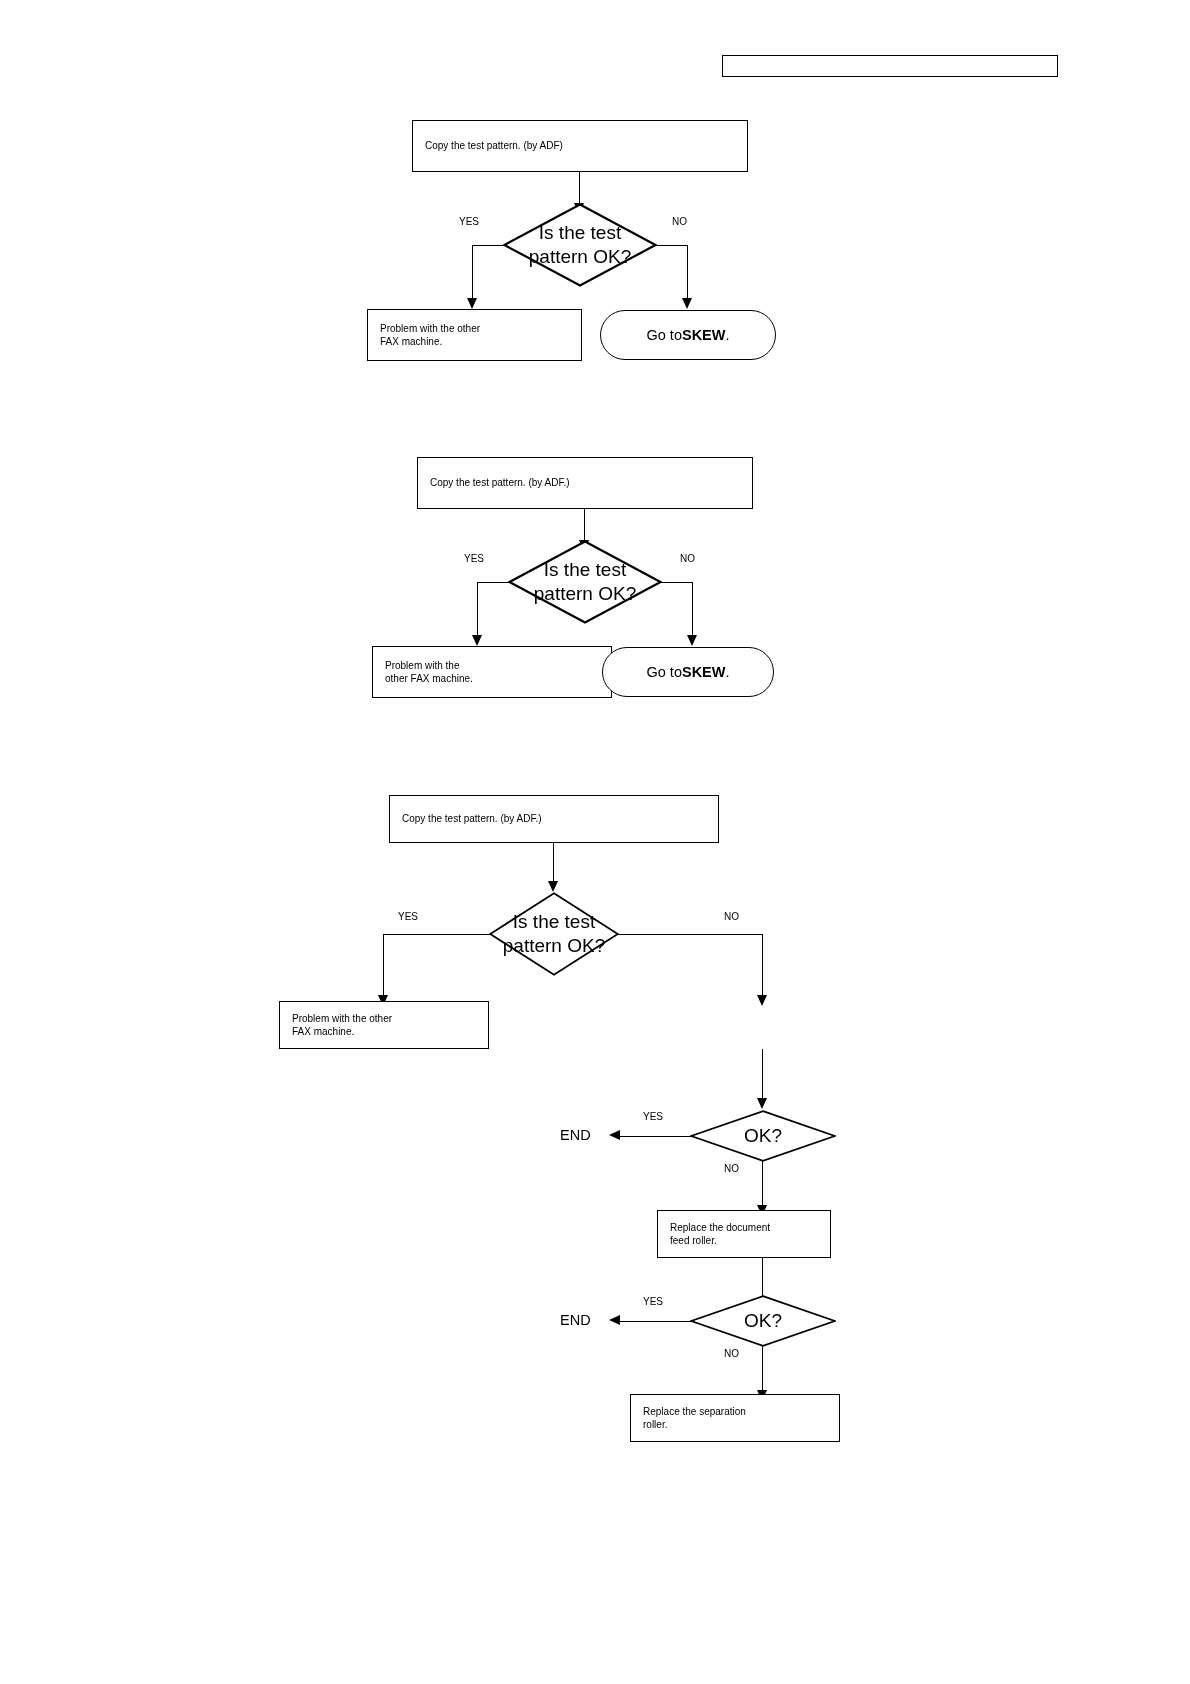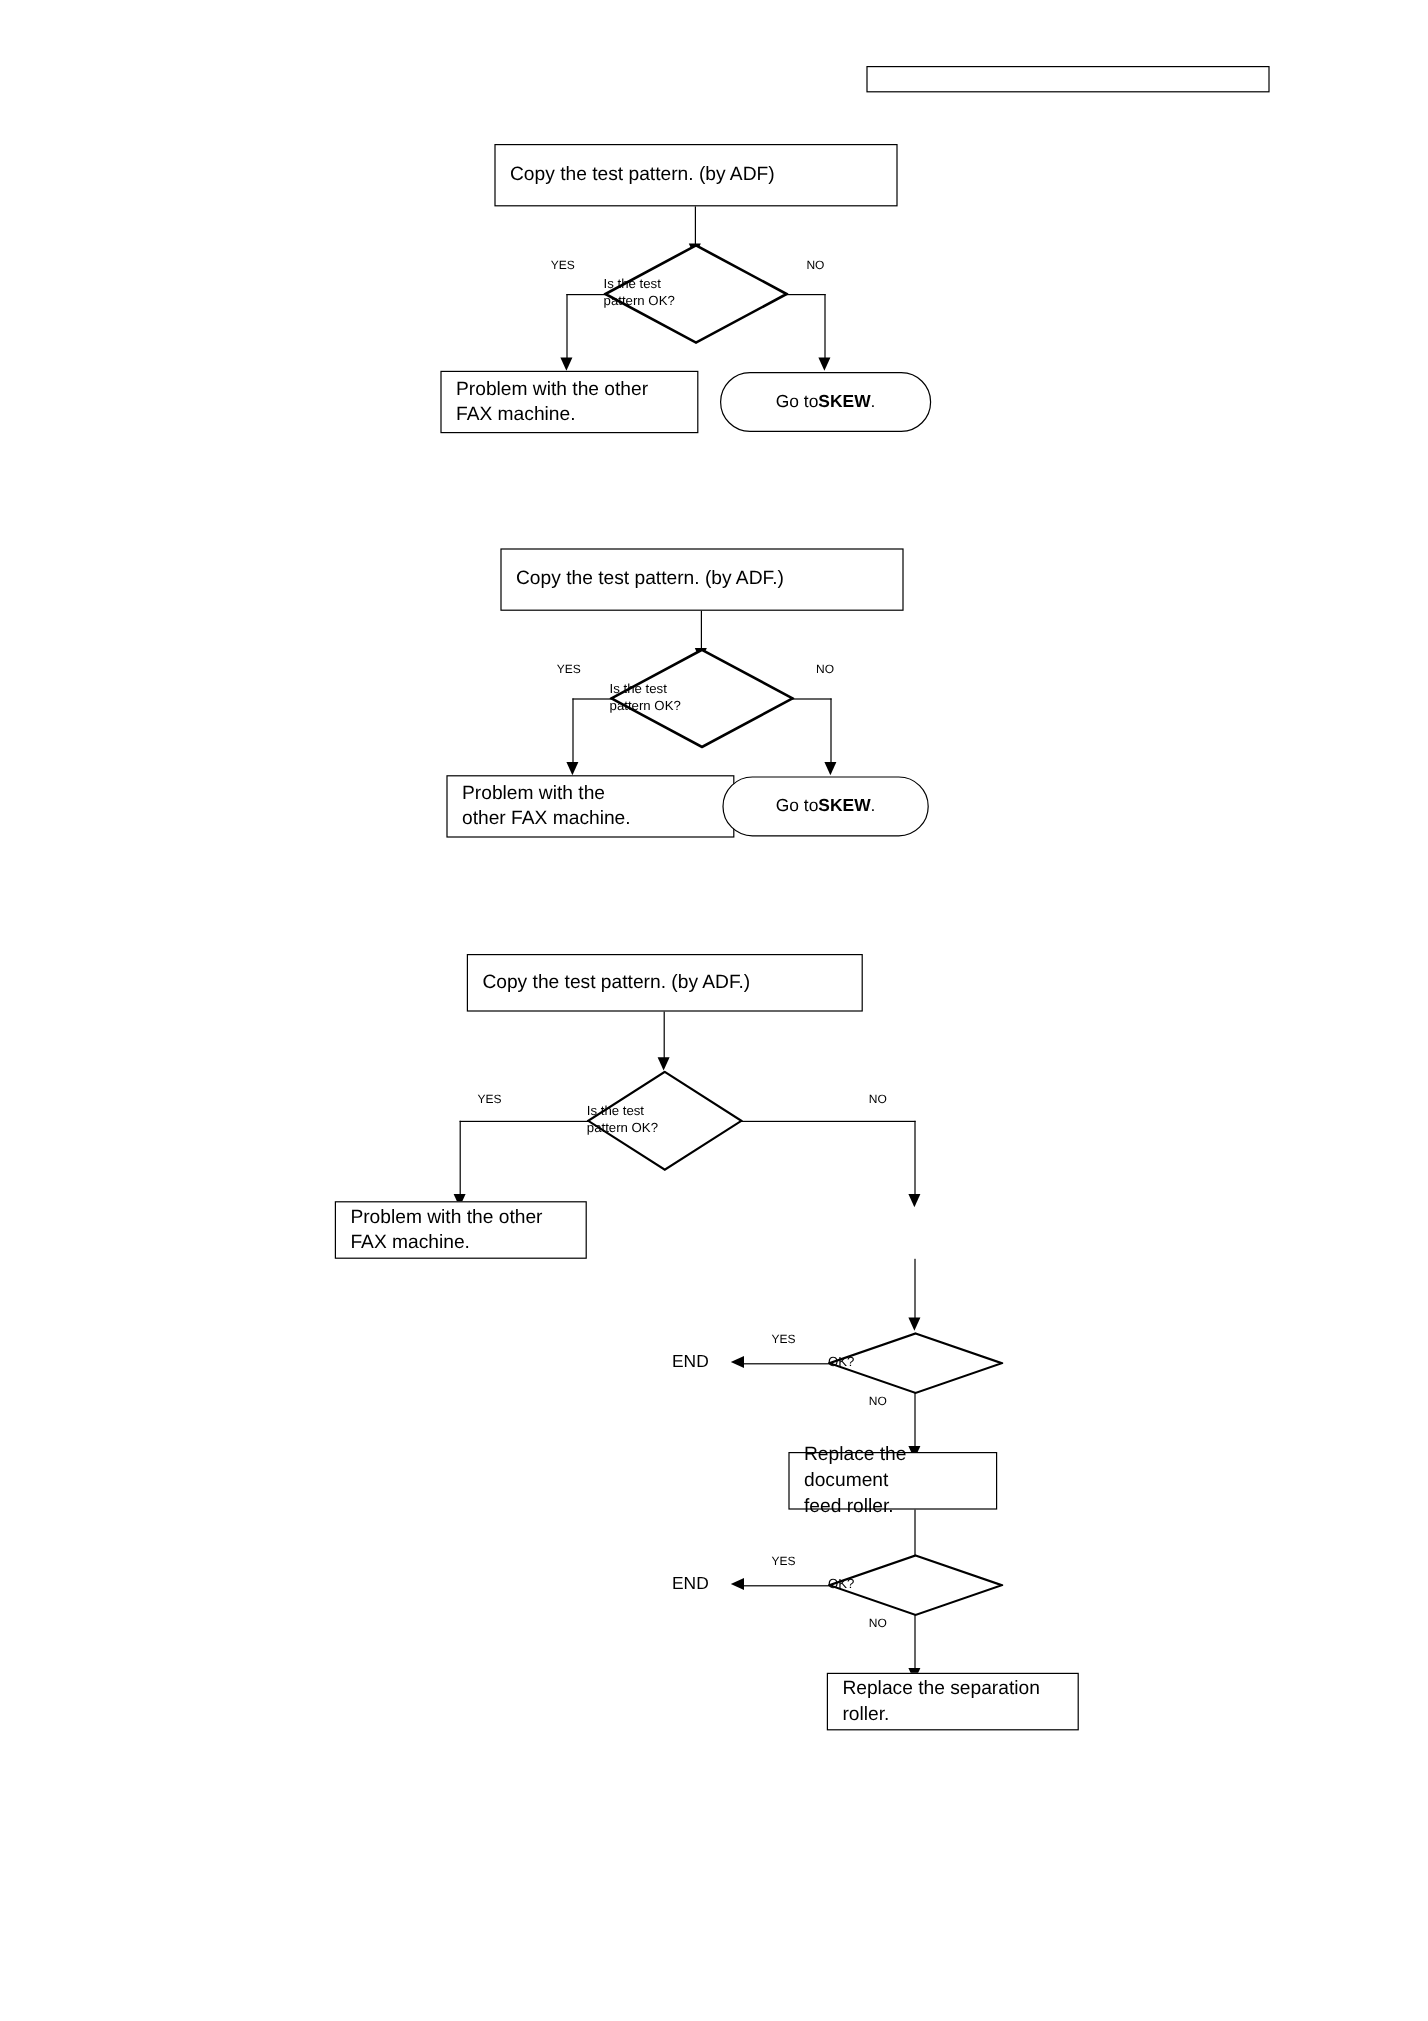--- a/index.html
+++ b/index.html
@@ -17,42 +17,42 @@
     border:1.5px solid #000;background:#fff;box-sizing:border-box;
   }
 
   
   .node{position:absolute;box-sizing:border-box;background:#fff;}
 
   .box{
     border:1.8px solid #000;
     display:flex;align-items:center;
     padding:0 12px;
-    font-size:16px;line-height:1.32;
+    font-size:10px;line-height:1.32;
     white-space:pre-line;
   }
   .box.two-line{align-items:center;}
 
   .pill{
     border:1.8px solid #000;border-radius:26px;
     display:flex;align-items:center;justify-content:center;
     font-size:14.5px;
   }
   .pill b{font-weight:bold;}
 
   .diamond{
     position:absolute;
   }
   .diamond .dshape{
     position:absolute;inset:0;
   }
   .diamond .dlabel{
     position:absolute;left:0;right:0;top:50%;
     transform:translateY(-50%);
-    font-size:11px;line-height:1.25;
+    text-align:center;font-size:19px;line-height:1.25;
     white-space:pre-line;
     pointer-events:none;
   }
 
   
   .vline{position:absolute;width:0;border-left:1.8px solid #000;}
   .hline{position:absolute;height:0;border-top:1.8px solid #000;}
 
   .arrow-down{
     position:absolute;width:0;height:0;
@@ -204,16 +204,16 @@
 
   <div class="hline" style="left:620px;top:1321px;width:72px;"></div>
   <div class="arrow-left" style="left:609px;top:1315px;"></div>
   <div class="elabel" style="left:643px;top:1296px;">YES</div>
   <div class="endlabel" style="left:560px;top:1312px;">END</div>
 
   <div class="vline" style="left:762px;top:1345px;height:48px;"></div>
   <div class="arrow-down" style="left:757px;top:1390px;"></div>
   <div class="elabel" style="left:724px;top:1348px;">NO</div>
 
-  <div class="node box two-line" style="left:689px;top:1394px;width:210px;height:48px;">Replace the separation
+  <div class="node box two-line" style="left:630px;top:1394px;width:210px;height:48px;">Replace the separation
 roller.</div>
 
 </div>
 
 </body></html>

